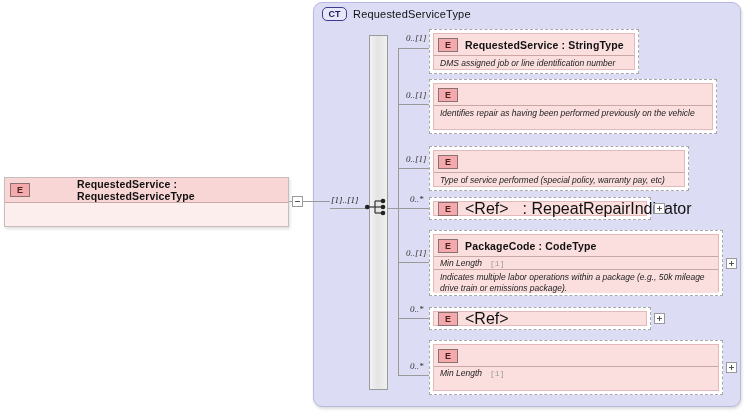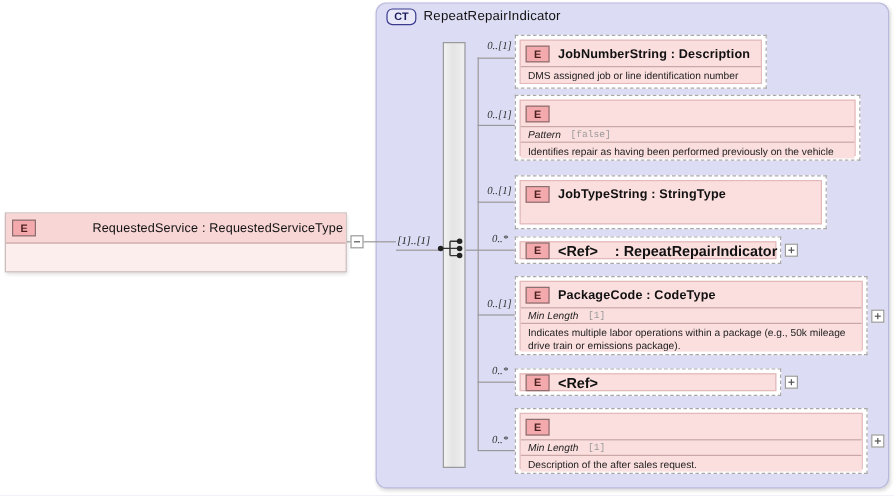--- a/index.html
+++ b/index.html
@@ -59,21 +59,21 @@
   .e-badge{
     width:20px;height:14px;
     border:1px solid #8a7070;
     background:#f4a9ad;
     color:#4a1f1f;
     font-size:9px;font-weight:bold;
     line-height:13px;text-align:center;
     box-sizing:border-box;
     flex:0 0 auto;
   }
-  .root-name{font-size:10.5px;font-weight:normal;color:#111;letter-spacing:.15px;padding-left:40px;}
+  .root-name{font-size:10.5px;font-weight:bold;color:#111;letter-spacing:.15px;padding-left:40px;}
   .root-doc{
     font-size:8.5px;font-style:italic;color:#222;
     padding:3px 6px 0 6px;line-height:10.5px;
   }
 
   
   .toggle-box{
     position:absolute;
     width:11px;height:11px;
     border:1px solid #9a9a9a;
@@ -135,29 +135,29 @@
     flex:0 0 auto;
     background:#fbdede;
   }
   .facet .fval{
     font-family:"Liberation Mono", monospace;
     font-style:normal;font-size:8px;color:#9b9b9b;
   }
   .doc{
     border-top:1px solid #c9a7a7;
     padding:2px 6px 0 6px;
-    font-size:8.5px;color:#222;
+    font-size:8.5px;font-style:italic;color:#222;
     line-height:10.5px;
     flex:1 1 auto;
     background:#fbdede;
   }
   .child.refbox .child-inner{background:#fbdede;}
   .child.refbox .ttl{height:100%;}
   .refname{
-    font-size:12px;font-weight:bold;color:#111;
+    font-size:16px;font-weight:normal;color:#111;
     white-space:nowrap;
   }
   .refsep{display:inline-block;width:26px;}
 
   
   .card{
     position:absolute;
     font-size:9px;font-style:italic;color:#333;
     white-space:nowrap;
     font-family:"Liberation Serif", serif;
@@ -167,21 +167,21 @@
   }
 </style>
 </head>
 <body>
 
 <div id="canvas">
 
   <div class="ct-container">
     <div class="ct-header">
       <div class="ct-badge">CT</div>
-      <div class="ct-title">RepeatRepairIndicator</div>
+      <div class="ct-title">RequestedServiceType</div>
     </div>
   </div>
 
   <div class="root-elem">
     <div class="row-title">
       <div class="e-badge">E</div>
       <div class="root-name">RequestedService : RequestedServiceType</div>
     </div>
   </div>
 
@@ -222,45 +222,41 @@
   <div class="card" style="left:406px;top:154px;">0..[1]</div>
   <div class="card" style="left:410px;top:194px;">0..*</div>
   <div class="card" style="left:406px;top:248px;">0..[1]</div>
   <div class="card" style="left:410px;top:304px;">0..*</div>
   <div class="card" style="left:410px;top:361px;">0..*</div>
 
   <div class="child" style="left:429px;top:29px;width:210px;height:45px;">
     <div class="child-inner">
       <div class="ttl">
         <div class="e-badge">E</div>
-        <div class="nm">JobNumberString : Description</div>
+        <div class="nm">RequestedService : StringType</div>
       </div>
       <div class="doc">DMS assigned job or line identification number</div>
     </div>
   </div>
 
   <div class="child" style="left:429px;top:79px;width:288px;height:55px;">
     <div class="child-inner">
       <div class="ttl">
         <div class="e-badge">E</div>
       </div>
-      <div class="facet">
-        <span>Pattern</span>
-        <span class="fval">[false]</span>
-      </div>
       <div class="doc">Identifies repair as having been performed previously on the vehicle</div>
     </div>
   </div>
 
   <div class="child" style="left:429px;top:146px;width:260px;height:45px;">
     <div class="child-inner">
       <div class="ttl">
         <div class="e-badge">E</div>
-        <div class="nm">JobTypeString : StringType</div>
-      </div>
+      </div>
+      <div class="doc">Type of service performed (special policy, warranty pay, etc)</div>
     </div>
   </div>
 
   <div class="child refbox" style="left:429px;top:197px;width:222px;height:23px;">
     <div class="child-inner">
       <div class="ttl">
         <div class="e-badge">E</div>
         <div class="refname">&lt;Ref&gt;</div>
         <span class="refsep"></span>
         <div class="refname">: RepeatRepairIndicator</div>
@@ -297,18 +293,17 @@
 
   <div class="child" style="left:429px;top:340px;width:294px;height:55px;">
     <div class="child-inner">
       <div class="ttl">
         <div class="e-badge">E</div>
       </div>
       <div class="facet">
         <span>Min Length</span>
         <span class="fval">[1]</span>
       </div>
-      <div class="doc">Description of the after sales request.</div>
     </div>
   </div>
   <div class="toggle-box plus" style="left:726px;top:362px;"></div>
 
 </div>
 
 </body></html>

